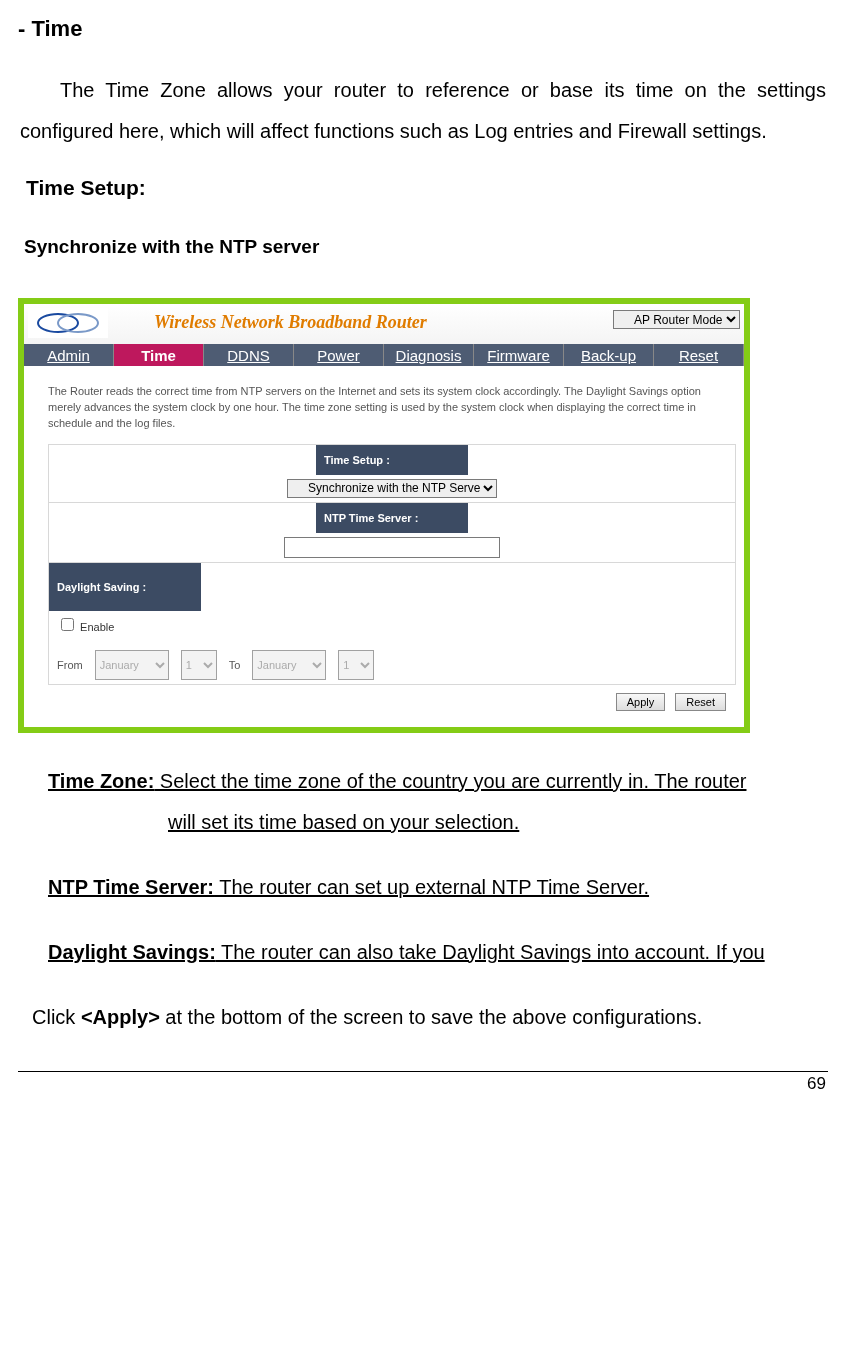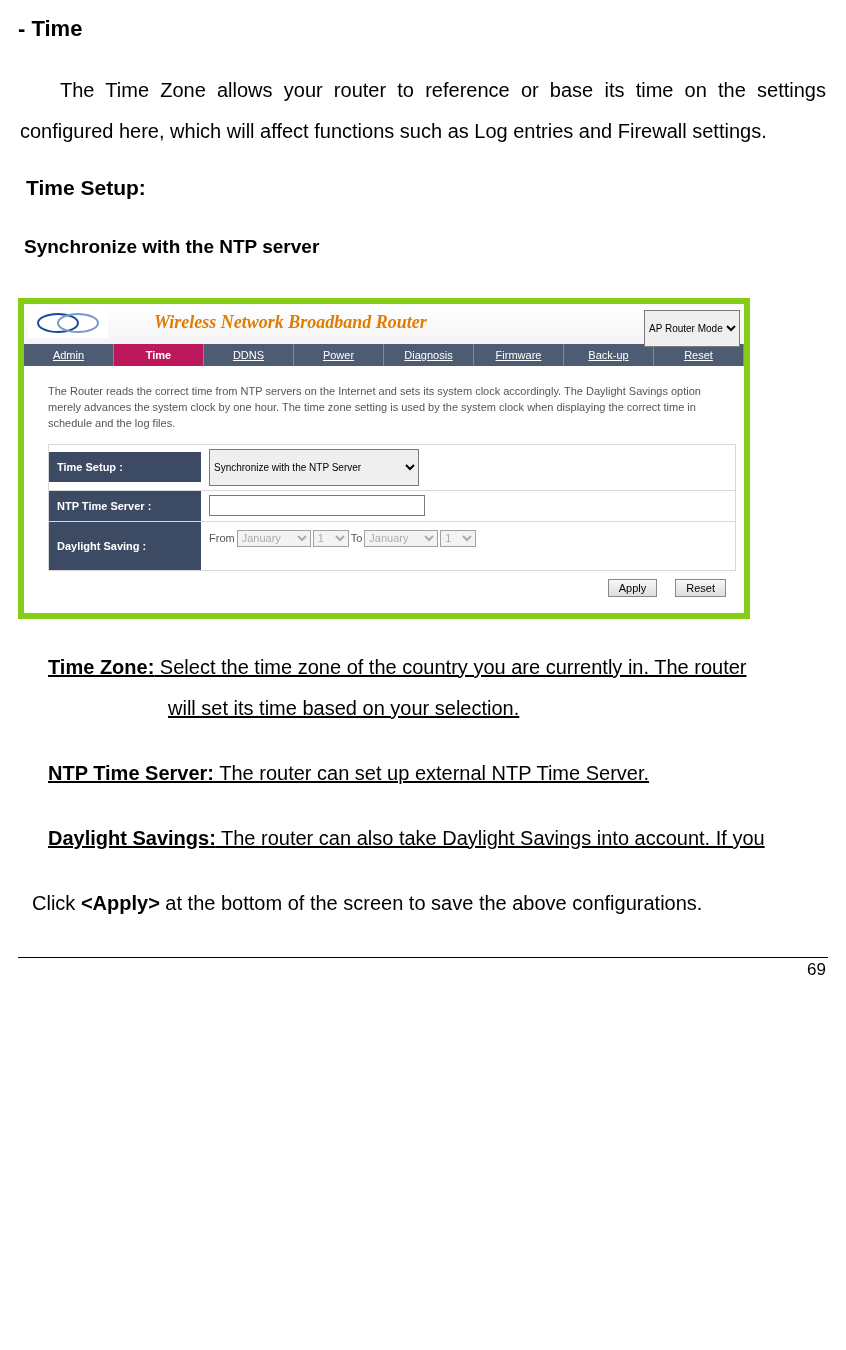--- a/index.html
+++ b/index.html
@@ -16,34 +16,34 @@
   .h-sub { font-weight: bold; font-size: 21px; margin: 24px 0 36px 8px; }
   .h-sync { font-weight: bold; font-size: 19px; margin: 0 0 40px 6px; }
 
   
   .shot { width: 720px; border: 6px solid #84cc16; margin: 0 0 28px 0; font-size: 12px; background:#fff;}
   .shot-head { position: relative; height: 40px; background: linear-gradient(#fff,#f4f4f4); }
   .shot-logo { position:absolute; left:4px; top:4px; width:80px; height:30px; background:#fff; display:flex; align-items:center; justify-content:center; }
   .shot-logo svg { width:76px; height:26px; }
   .shot-title { position:absolute; left:130px; top:8px; color:#e07c00; font-size:18px; font-family: Georgia, serif; font-style:italic; font-weight:bold; }
   .shot-mode { position:absolute; right:4px; top:6px; }
-  .ctl-select { font-size:10px; background:#efefef; border:1px solid #7a7a7a; height:37px; }
+  .ctl-select { font-size:12px; background:#efefef; border:1px solid #7a7a7a; height:19px;padding-left:16px; }
   .tabs-row { background:#4e5c73; display:flex; height:22px; align-items:stretch; }
-  .tab { color:#fff; font-size:11px; border-right:1px solid #888; display:flex; align-items:center; justify-content:center; text-decoration:underline; flex:1; cursor:pointer;}
+  .tab { color:#fff; font-size:15px; border-right:1px solid #888; display:flex; align-items:center; justify-content:center; text-decoration:underline; flex:1; cursor:pointer;}
   .tab.active { background:#be185d; text-decoration:none; font-weight:bold;}
   .shot-body { padding: 18px 8px 8px 24px; font-family: Verdana, Arial, sans-serif; color:#555; font-size:11px;}
   .desc-box { line-height:1.45; padding-right:12px;}
   .form-area { border:1px solid #d8d8d8; border-top:none; margin-top:12px; background:#fff;}
-  .frow { display:flex; align-items:center; border-top:1px solid #d8d8d8; }
+  .frow { display:flex; align-items:center; border-top:1px solid #d8d8d8;flex-direction:column; }
   .frow-label { width:152px; min-height:30px; background:#3c4b63; color:#fff; font-size:11px; font-weight:bold; padding:6px 0 6px 8px; display:flex; align-items:center; box-sizing:border-box;}
   .frow-field { padding:4px 8px; font-size:11px; color:#333;}
   .frow-field input[type=text]{ height:17px; border:1px solid #7a7a7a; font-size:11px;}
-  .ds-line { display:flex; align-items:center; gap:2px; margin-top:4px; color:#555;}
-  .ds-sel { font-size:11px; border:1px solid #7a7a7a; background:#efefef; height:17px; color:#888;}
-  .btn-row { display:flex; justify-content:flex-end; gap:18px; padding:8px 10px;}
+  .ds-line { display:flex; align-items:center; gap:12px; margin-top:16px; color:#555;}
+  .ds-sel { font-size:11px; border:1px solid #7a7a7a; background:#efefef; height:30px; color:#888;}
+  .btn-row { display:flex; justify-content:flex-end; gap:10px; padding:8px 10px;}
   .btn { font-size:11px; background:linear-gradient(#f8f8f8,#ddd); border:1px solid #888; padding:2px 10px; cursor:pointer;}
 
   
   .def-block { margin: 0 0 24px 30px; line-height:2.05; text-align:justify; font-size:20px;text-decoration:underline;}
   .def-label { font-weight:bold; }
   .def-hang-1 { padding-left: 120px; }
   .def-hang-2 { padding-left: 192px; }
   .apply-line { margin: 0 0 34px 14px; font-size:20px; line-height:2.0;}
 
   .page-rule { border:none; border-top:1px solid #000; margin:0 0 2px 0;}
@@ -98,20 +98,24 @@
       </div>
       <div class="frow">
         <div class="frow-label">NTP Time Server :</div>
         <div class="frow-field">
           <input type="text" style="width: 210px;" value="">
         </div>
       </div>
       <div class="frow" style="align-items:stretch">
         <div class="frow-label" style="min-height:48px">Daylight Saving :</div>
         <div class="frow-field">
+          <div>
+            <input type="checkbox" style="">
+            <span>Enable</span>
+          </div>
           <div class="ds-line">
             <span>From</span>
             <select class="ds-sel" style="width:74px" disabled=""><option>January</option></select>
             <select class="ds-sel" style="width:36px" disabled=""><option>1</option></select>
             <span>To</span>
             <select class="ds-sel" style="width:74px" disabled=""><option>January</option></select>
             <select class="ds-sel" style="width:36px" disabled=""><option>1</option></select>
           </div>
         </div>
       </div>

